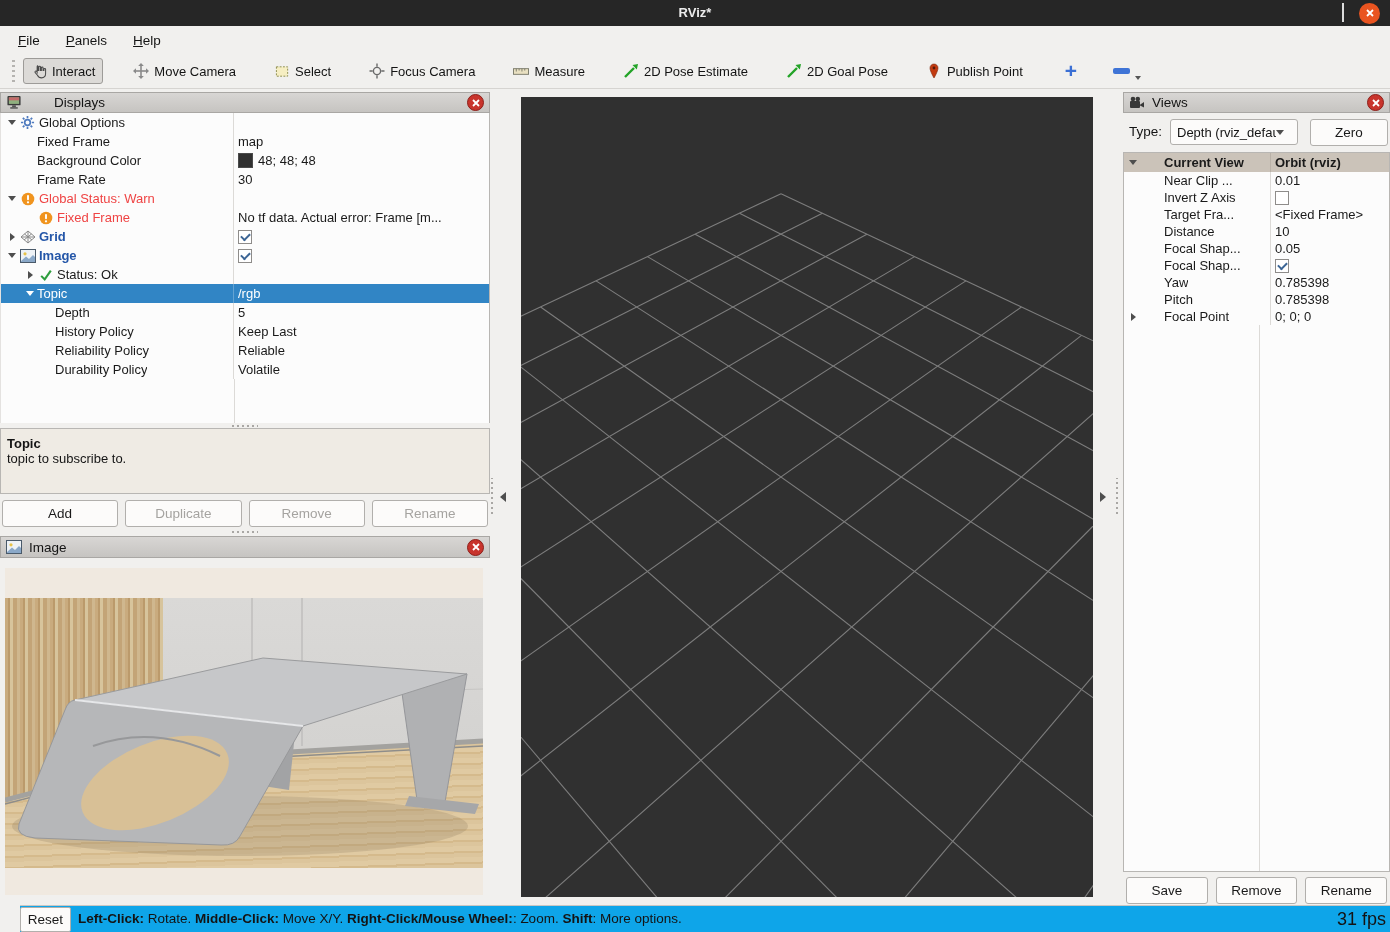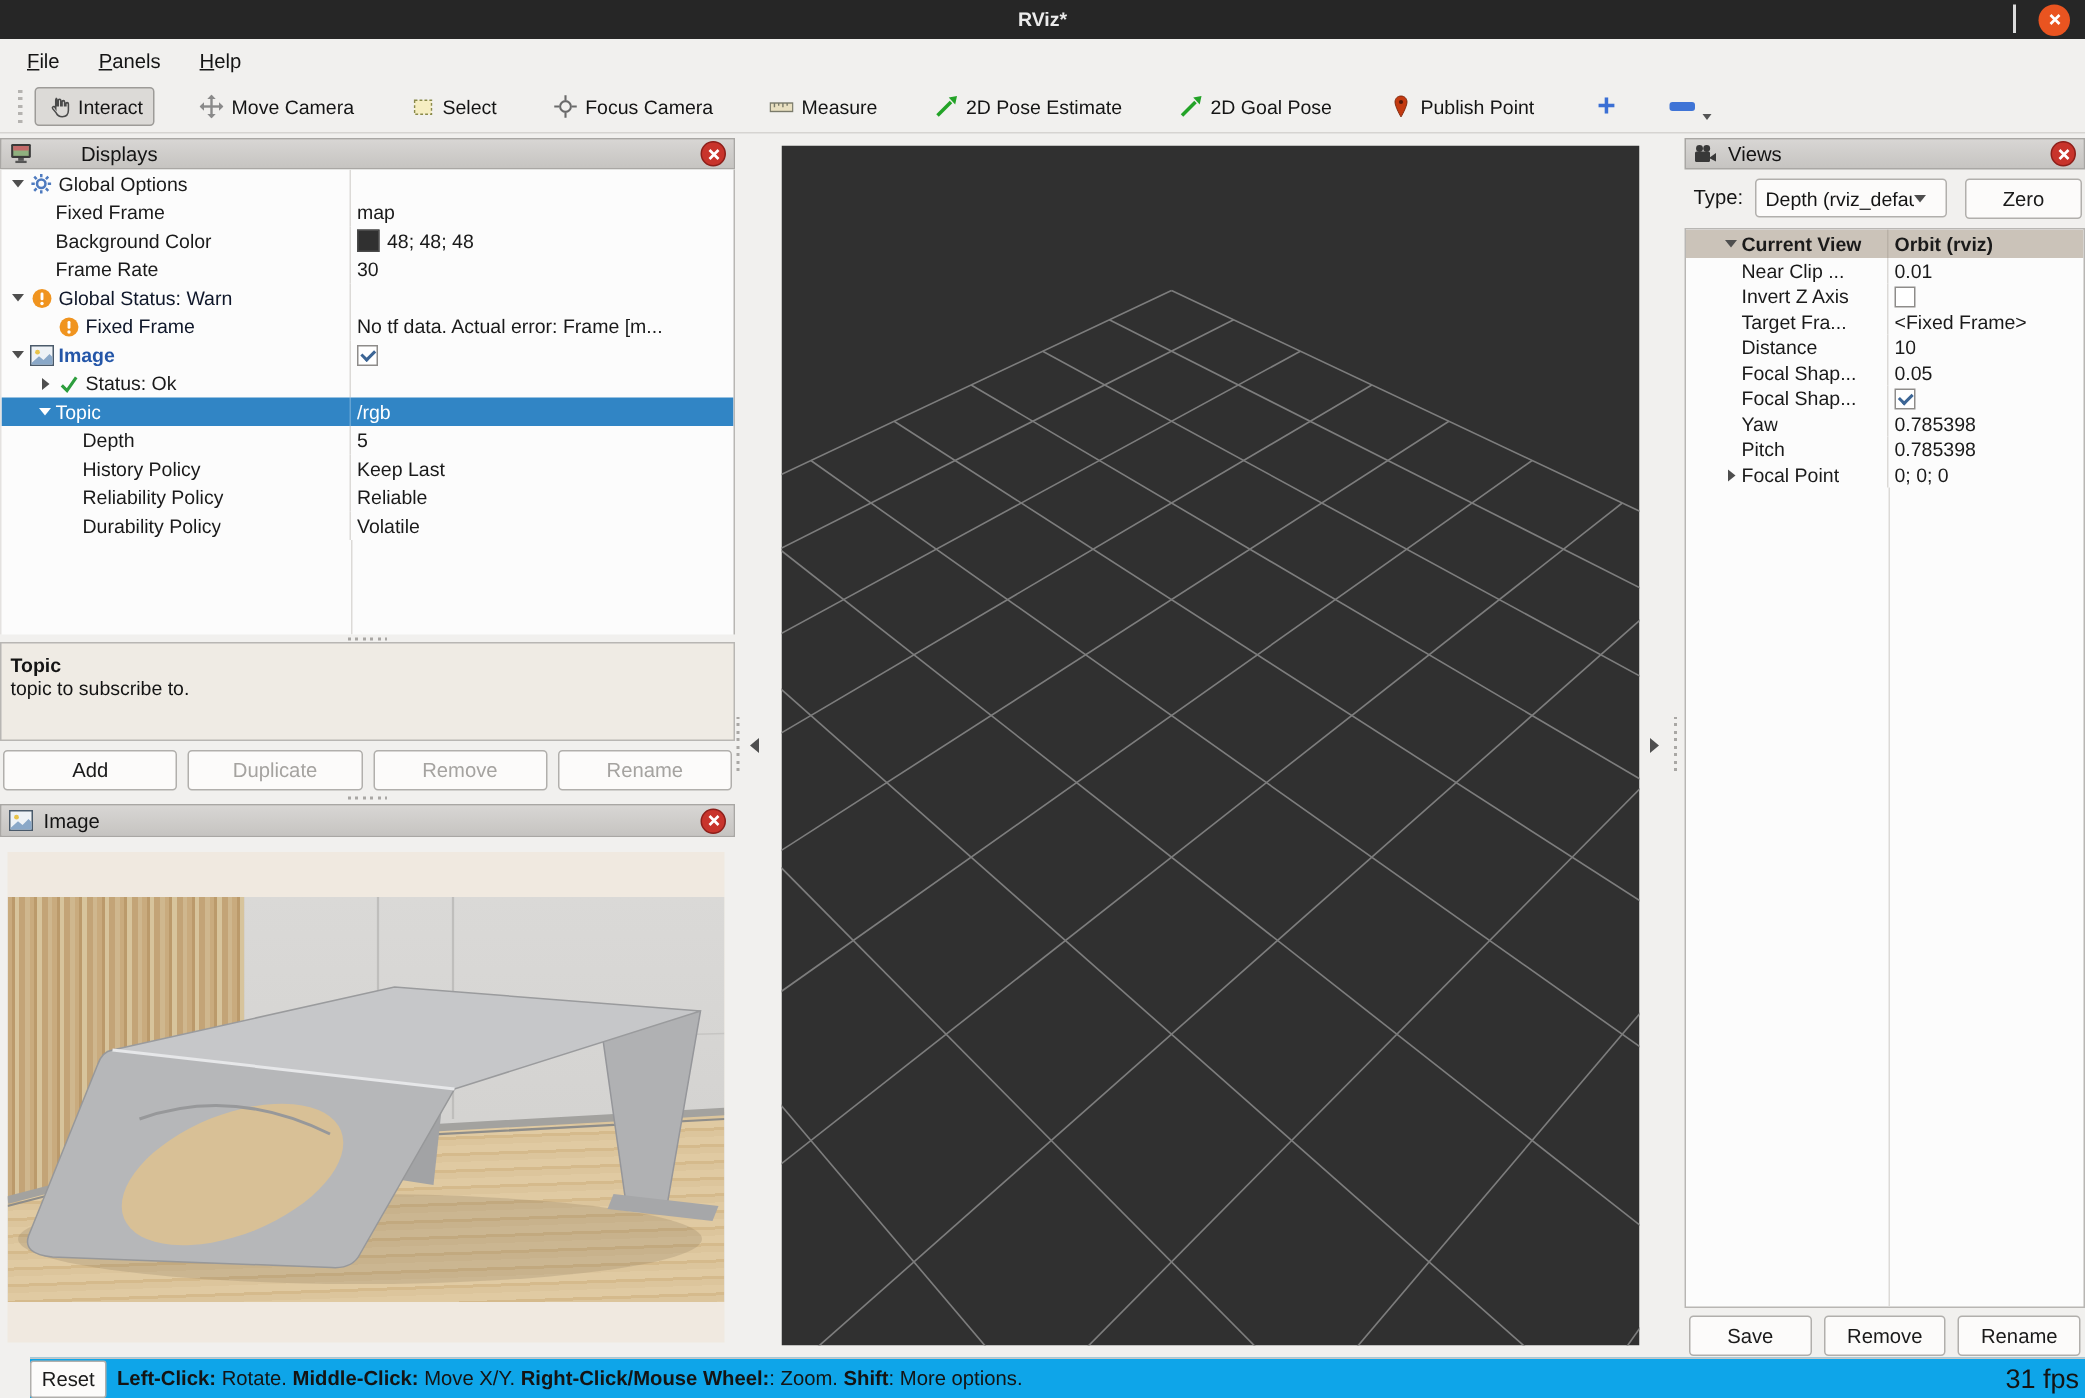--- a/index.html
+++ b/index.html
@@ -40,21 +40,21 @@
   .trow{height:19px;display:flex;align-items:center;flex:none;font-size:13px;color:#1a1a1a;}
   .tleft{width:233px;flex:none;display:flex;align-items:center;box-sizing:border-box;border-right:1px solid #dcdad7;height:100%;overflow:hidden;}
   .tval{flex:1;display:flex;align-items:center;padding-left:4px;height:100%;overflow:hidden;}
   .tfill{flex:1;display:flex;}
   .tfill .fl{width:233px;border-right:1px solid #dcdad7;}
   .arrow{width:14px;flex:none;display:inline-flex;justify-content:center;}
   .tri-d{width:0;height:0;border-left:4px solid transparent;border-right:4px solid transparent;border-top:5px solid #4e4e4e;}
   .tri-r{width:0;height:0;border-top:4px solid transparent;border-bottom:4px solid transparent;border-left:5px solid #4e4e4e;}
   .ricon{width:17px;flex:none;display:inline-flex;justify-content:center;align-items:center;margin-right:3px;}
   .rlabel{white-space:nowrap;overflow:hidden;}
-  .rlabel.warn{color:#0f172a;}
+  .rlabel.warn{color:#ef4444;}
   .rlabel.name{color:#2456a8;font-weight:bold;}
   .rvalue{white-space:nowrap;overflow:hidden;}
   .trow.sel{background:#3185c5;color:#fff;}
   .trow.sel .tleft{border-right-color:rgba(255,255,255,0.25);}
   .trow.sel .tri-d{border-top-color:#fff;}
   .cb{width:14px;height:14px;border:1px solid #8e8c8a;background:#fff;position:relative;flex:none;box-sizing:border-box;}
   .cb.checked::after{content:"";position:absolute;left:2px;top:2px;width:7px;height:4px;border-left:2px solid #3c6595;border-bottom:2px solid #3c6595;transform:rotate(-45deg);}
   .swatch{width:13px;height:13px;border:1px solid #4a4a4a;margin-right:5px;flex:none;}
 
   .dots-h{height:2px;width:26px;background:repeating-linear-gradient(90deg,#a9a7a4 0 2px,transparent 2px 5px);}
@@ -90,21 +90,21 @@
   
   #views-header{left:1123px;top:92px;width:267px;height:21px;}
   #views-typebar{left:1123px;top:113px;width:267px;height:39px;}
   #type-label{position:absolute;left:6px;top:6px;line-height:26px;font-size:13.5px;color:#141414;}
   #type-select{position:absolute;left:47px;top:6px;width:128px;height:26px;background:#fcfbfa;border:1px solid #b1afac;border-radius:3px;box-sizing:border-box;display:flex;align-items:center;padding:0 6px;font-size:13px;color:#141414;}
   #type-select .txt{width:99px;overflow:hidden;white-space:nowrap;}
   #zero-btn{position:absolute;left:187px;top:6px;width:78px;}
   #views-tree{left:1123px;top:152px;width:267px;height:720px;background:#fcfcfc;border:1px solid #b8b6b3;border-top:1px solid #b8b6b3;box-sizing:border-box;display:flex;flex-direction:column;overflow:hidden;}
   .vrow{height:17px;display:flex;align-items:center;flex:none;font-size:13px;color:#1a1a1a;}
   .vrow.header{height:19px;background:#cbc3b9;font-weight:bold;}
-  .vleft{width:135px;flex:none;display:flex;align-items:center;box-sizing:border-box;border-right:1px solid #dcdad7;height:100%;overflow:hidden;padding-left:23px;}
+  .vleft{width:147px;flex:none;display:flex;align-items:center;box-sizing:border-box;border-right:1px solid #dcdad7;height:100%;overflow:hidden;padding-left:2px;gap:24px;}
   .vrow.header .vleft{border-right-color:#b9b1a7;}
   .vval{flex:1;display:flex;align-items:center;padding-left:4px;height:100%;overflow:hidden;white-space:nowrap;}
   .vfill{flex:1;display:flex;}
   .vfill .fl{width:135px;border-right:1px solid #dcdad7;}
   #views-buttons{left:1123px;top:877px;width:267px;height:28px;display:flex;gap:8px;padding:0 3px;box-sizing:border-box;}
   #views-buttons .btn{flex:1;}
 
   
   #statusbar{left:0;top:905px;width:1390px;height:27px;background:#0ea5e9;border-top:1px solid #c9c7c4;box-sizing:border-box;margin-left:20px;}
   #reset-btn{position:absolute;left:0px;top:1px;width:51px;height:25px;border-radius:2px;}
@@ -312,20 +312,39 @@
             <svg width="14" height="14" viewBox="0 0 16 16">
               <circle cx="8" cy="8" r="7.2" fill="#f0941f"></circle>
               <rect x="6.9" y="3.4" width="2.2" height="6" rx="1" fill="#fff"></rect>
               <circle cx="8" cy="11.8" r="1.3" fill="#fff"></circle>
             </svg>
           </span>
           <span class="rlabel warn">Fixed Frame</span>
         </div>
         <div class="tval">
           <span class="rvalue">No tf data.  Actual error: Frame [m...</span>
+        </div>
+      </div>
+      <div class="trow">
+        <div class="tleft" style="padding-left: 4px;">
+          <span class="arrow">
+            <span class="tri-r"></span>
+          </span>
+          <span class="ricon">
+            <svg width="16" height="14" viewBox="0 0 16 14">
+              <g fill="none" stroke="#8a8a8a" stroke-width="1">
+                <polygon points="8,1 15,7 8,13 1,7"></polygon>
+                <path d="M4.5,4 L12,10 M11.5,4 L4,10 M8,1 L8,13 M1,7 L15,7"></path>
+              </g>
+            </svg>
+          </span>
+          <span class="rlabel name">Grid</span>
+        </div>
+        <div class="tval">
+          <span class="cb checked"></span>
         </div>
       </div>
       <div class="trow">
         <div class="tleft" style="padding-left: 4px;">
           <span class="arrow">
             <span class="tri-d"></span>
           </span>
           <span class="ricon">
             <svg width="16" height="14" viewBox="0 0 16 14">
               <rect x="0.5" y="0.5" width="15" height="13" fill="#eef2f6" stroke="#4a5a6a"></rect>

